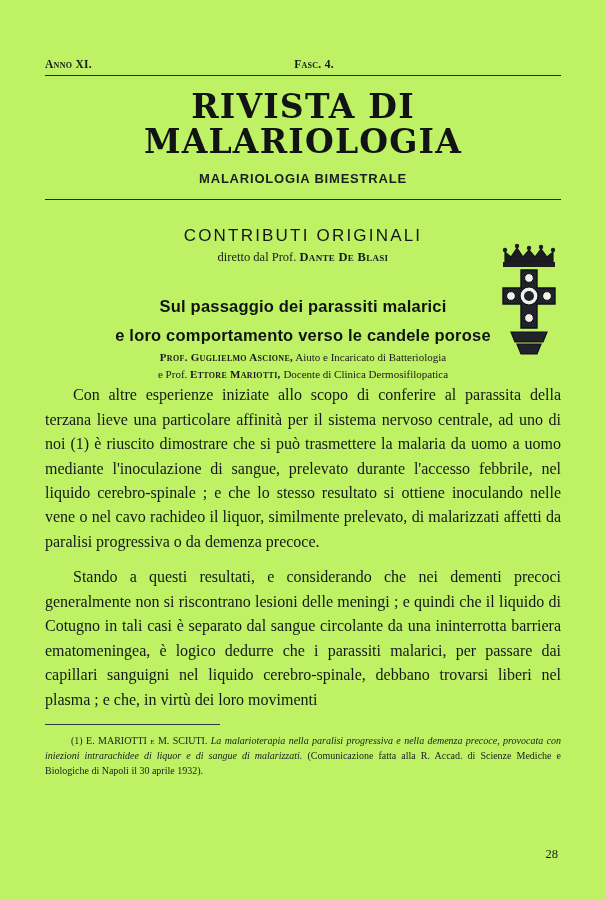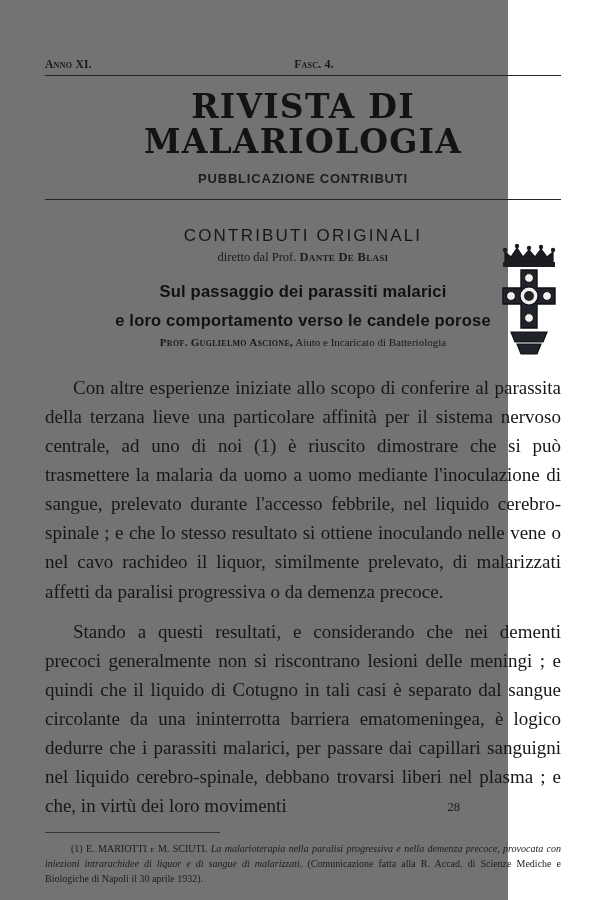--- a/index.html
+++ b/index.html
@@ -9,23 +9,23 @@
   }
   body {
     width: 606px;
     height: 900px;
     font-family: "Liberation Serif", serif;
     color: #1a1a1a;
     overflow: hidden;
   }
   .page {
     position: relative;
-    width: 508px;
+    width: 606px;
     height: 900px;
-    background: #737373;
+    background: #bef264;
   }
   .inner {
     position: absolute;
     left: 45px;
     top: 58px;
     width: 516px;
   }
 
   
   .issue-line {
@@ -107,38 +107,37 @@
     height: 128px;
   }
 
   
   .article-title {
     text-align: center;
     font-family: "Liberation Sans", sans-serif;
     font-weight: bold;
     font-size: 16.5px;
     line-height: 1.72;
-    margin-top: 12px;
+    margin-top: 27px;
     color: #101214;
     letter-spacing: .2px;
   }
 
   .authors {
     text-align: center;
     font-size: 11px;
     line-height: 1.55;
     margin-top: 0;
     color: #17191c;
   }
   .authors .sc { font-variant: small-caps; font-weight: bold; letter-spacing: .3px;}
 
   
   .body-text {
-    margin-top: 22px;
-    font-size: 19px;
+    font-size: 16px;
     line-height: 1.53;
     text-align: justify;
     color: #15171a;
     hyphens: auto;
   }
   .body-text p { margin: 0 0 11px 0; text-indent: 28px; }
 
   
   .fn-rule {
     width: 34%;
@@ -151,39 +150,39 @@
     text-align: justify;
     color: #1a1c1f;
   }
   .footnote .sc { font-variant: small-caps; }
   .footnote i { font-style: italic; }
   .footnote .lead { padding-left: 26px; }
 
   .page-number {
     position: absolute;
     right: 48px;
-    top: 800px;
+    top: 847px;
     font-size: 12.5px;
     color: #1a1c1f;
   }
 </style>
 </head>
 <body>
 
 <div class="page">
   <div class="inner">
 
     <div class="issue-line">
       <div class="left">Anno XI.</div>
       <div class="right">Fasc. 4.</div>
     </div>
     <div class="rule-top"></div>
 
     <div class="journal-title">RIVISTA DI MALARIOLOGIA</div>
-    <div class="subtitle">PUBBLICAZIONE CONTRIBUTI</div>
+    <div class="subtitle">MALARIOLOGIA BIMESTRALE</div>
 
     <div class="rule-bottom"></div>
 
     <div class="section-title">CONTRIBUTI ORIGINALI</div>
 
     <div class="directed">
       <span>diretto dal Prof.</span>
       <b>Dante De Blasi</b>
     </div>
 
@@ -217,20 +216,23 @@
 
     <div class="article-title">
       <div>Sul passaggio dei parassiti malarici</div>
       <div>e loro comportamento verso le candele porose</div>
     </div>
 
     <div class="authors">
       <div>
         <span class="sc">Prof. Guglielmo Ascione,</span><span> Aiuto e Incaricato di Batteriologia</span>
       </div>
+      <div>
+        <span>e Prof. </span><span class="sc">Ettore Mariotti,</span><span> Docente di Clinica Dermosifilopatica</span>
+      </div>
     </div>
 
     <div class="body-text">
       <p>Con altre esperienze iniziate allo scopo di conferire al parassita della terzana lieve una particolare affinità per il sistema nervoso centrale, ad uno di noi (1) è riuscito dimostrare che si può trasmettere la malaria da uomo a uomo mediante l'inoculazione di sangue, prelevato durante l'accesso febbrile, nel liquido cerebro-spinale ; e che lo stesso resultato si ottiene inoculando nelle vene o nel cavo rachideo il liquor, similmente prelevato, di malarizzati affetti da paralisi progressiva o da demenza precoce.</p>
       <p>Stando a questi resultati, e considerando che nei dementi precoci generalmente non si riscontrano lesioni delle meningi ; e quindi che il liquido di Cotugno in tali casi è separato dal sangue circolante da una ininterrotta barriera ematomeningea, è logico dedurre che i parassiti malarici, per passare dai capillari sanguigni nel liquido cerebro-spinale, debbano trovarsi liberi nel plasma ; e che, in virtù dei loro movimenti</p>
     </div>
 
     <div class="fn-rule"></div>
     <div class="footnote">
       <span class="lead">(1)</span>

